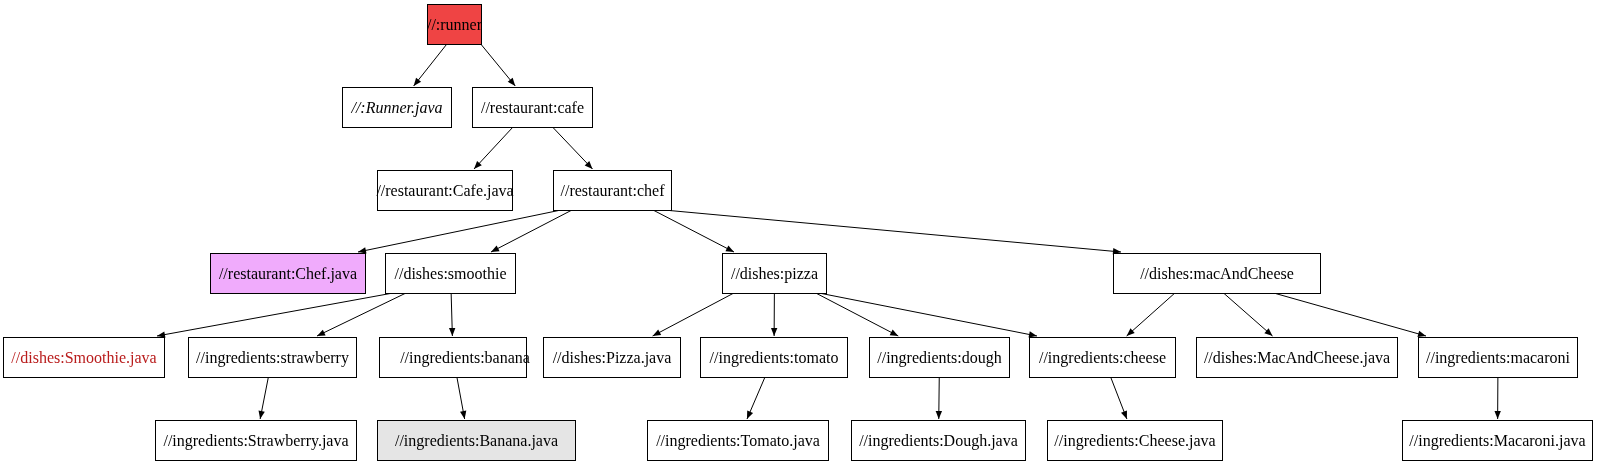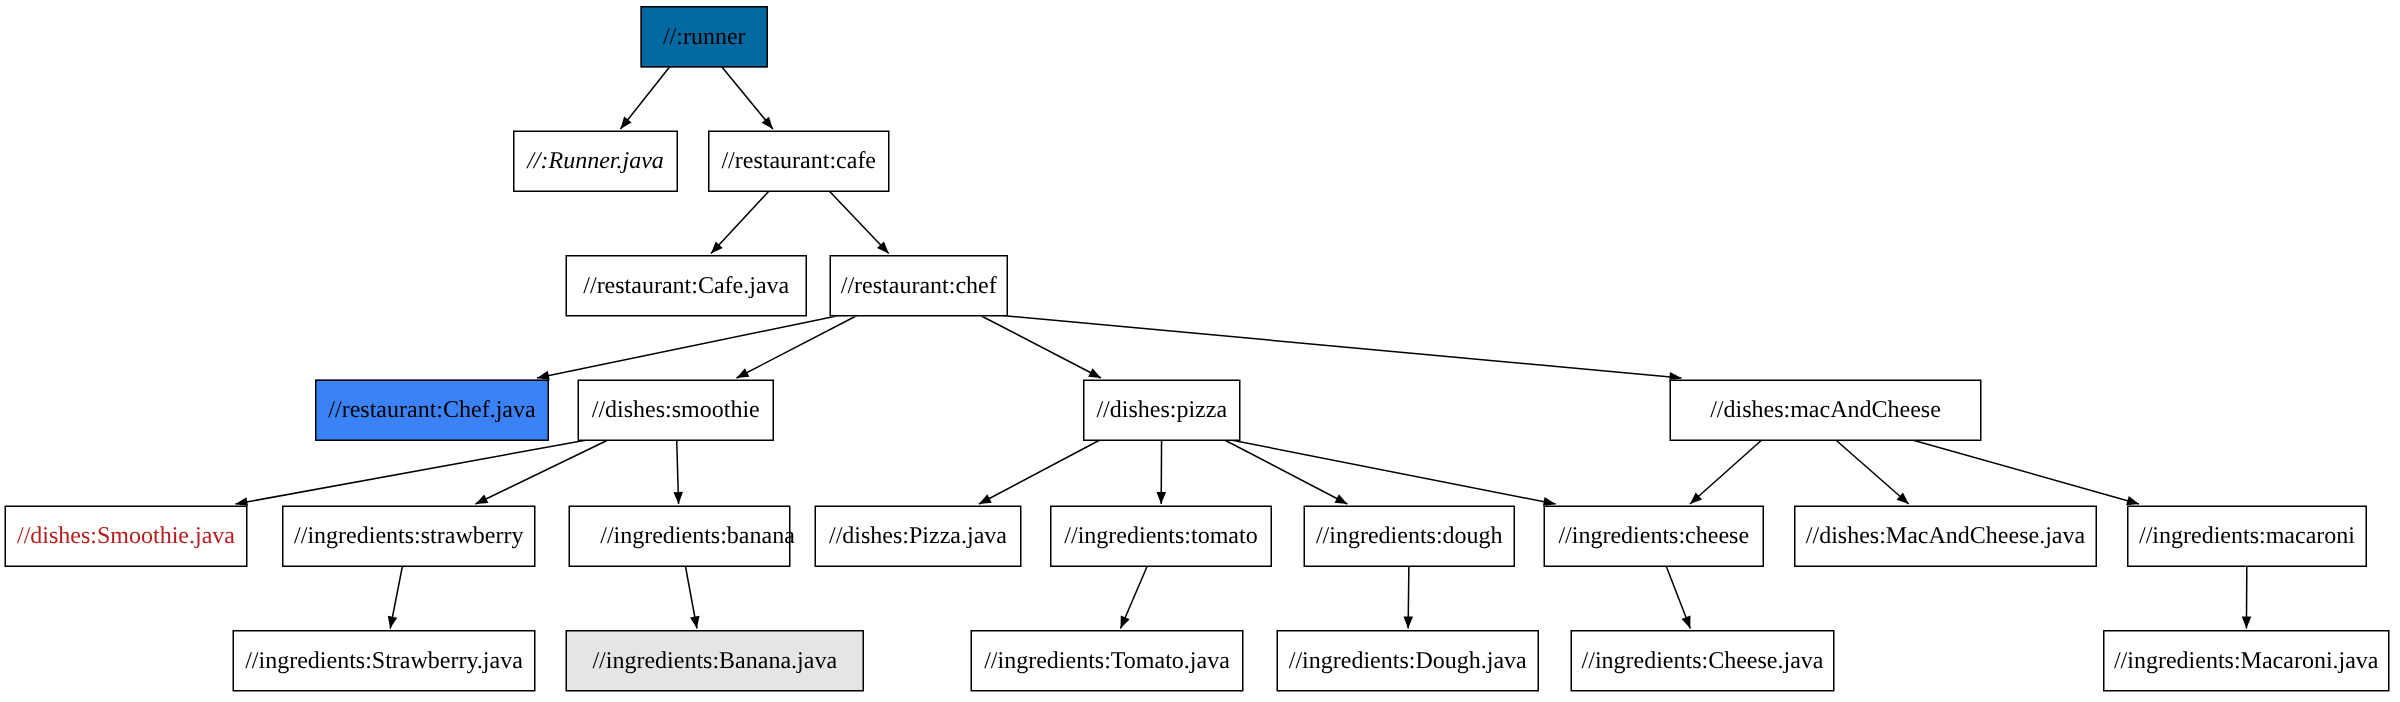--- a/index.html
+++ b/index.html
@@ -62,26 +62,26 @@
       <line x1="1223.5" y1="293" x2="1272.5" y2="336" stroke="#000000" stroke-width="1" marker-end="url(#arrowhead)"></line>
       <line x1="1273.75" y1="293" x2="1426" y2="336" stroke="#000000" stroke-width="1" marker-end="url(#arrowhead)"></line>
       <line x1="268.375" y1="377" x2="260.125" y2="419" stroke="#000000" stroke-width="1" marker-end="url(#arrowhead)"></line>
       <line x1="456.875" y1="377" x2="464.625" y2="419" stroke="#000000" stroke-width="1" marker-end="url(#arrowhead)"></line>
       <line x1="765" y1="377" x2="747" y2="419" stroke="#000000" stroke-width="1" marker-end="url(#arrowhead)"></line>
       <line x1="939.25" y1="377" x2="938.75" y2="419" stroke="#000000" stroke-width="1" marker-end="url(#arrowhead)"></line>
       <line x1="1110.625" y1="377" x2="1126.875" y2="419" stroke="#000000" stroke-width="1" marker-end="url(#arrowhead)"></line>
       <line x1="1497.875" y1="377" x2="1497.625" y2="419" stroke="#000000" stroke-width="1" marker-end="url(#arrowhead)"></line>
     </svg>
   <div id="nodes">
-      <div class="node" style="left: 427px; top: 4px; width: 85px; background: #0369a1; border-color: rgb(0, 0, 0); color: rgb(0, 0, 0);">//:runner</div>
+      <div class="node" style="left: 427px; top: 4px; width: 55px; background: #ef4444; border-color: rgb(0, 0, 0); color: rgb(0, 0, 0);">//:runner</div>
       <div class="node" style="left: 342px; top: 87px; width: 110px; background: rgb(255, 255, 255); border-color: rgb(0, 0, 0); color: rgb(0, 0, 0); font-style: italic;">//:Runner.java</div>
       <div class="node" style="left: 472px; top: 87px; width: 121px; background: rgb(255, 255, 255); border-color: rgb(0, 0, 0); color: rgb(0, 0, 0);">//restaurant:cafe</div>
-      <div class="node" style="left: 377px; top: 170px; width: 161px; background: rgb(255, 255, 255); border-color: rgb(0, 0, 0); color: rgb(0, 0, 0);">//restaurant:Cafe.java</div>
+      <div class="node" style="left: 377px; top: 170px; width: 136px; background: rgb(255, 255, 255); border-color: rgb(0, 0, 0); color: rgb(0, 0, 0);">//restaurant:Cafe.java</div>
       <div class="node" style="left: 553px; top: 170px; width: 119px; background: rgb(255, 255, 255); border-color: rgb(0, 0, 0); color: rgb(0, 0, 0);">//restaurant:chef</div>
-      <div class="node" style="left: 210px; top: 253px; width: 156px; background: #3b82f6; border-color: rgb(0, 0, 0); color: rgb(0, 0, 0);">//restaurant:Chef.java</div>
+      <div class="node" style="left: 210px; top: 253px; width: 156px; background: #f0abfc; border-color: rgb(0, 0, 0); color: rgb(0, 0, 0);">//restaurant:Chef.java</div>
       <div class="node" style="left: 385px; top: 253px; width: 131px; background: rgb(255, 255, 255); border-color: rgb(0, 0, 0); color: rgb(0, 0, 0);">//dishes:smoothie</div>
       <div class="node" style="left: 722px; top: 253px; width: 105px; background: rgb(255, 255, 255); border-color: rgb(0, 0, 0); color: rgb(0, 0, 0);">//dishes:pizza</div>
       <div class="node" style="left: 1113px; top: 253px; width: 208px; background: rgb(255, 255, 255); border-color: rgb(0, 0, 0); color: rgb(0, 0, 0);">//dishes:macAndCheese</div>
       <div class="node" style="left: 3px; top: 337px; width: 162px; background: rgb(255, 255, 255); border-color: rgb(0, 0, 0); color: #b91c1c;">//dishes:Smoothie.java</div>
       <div class="node" style="left: 188px; top: 337px; width: 169px; background: rgb(255, 255, 255); border-color: rgb(0, 0, 0); color: rgb(0, 0, 0);">//ingredients:strawberry</div>
       <div class="node" style="left: 379px; top: 337px; width: 148px; background: rgb(255, 255, 255); border-color: rgb(0, 0, 0); color: rgb(0, 0, 0); padding-left: 24px;">//ingredients:banana</div>
       <div class="node" style="left: 543px; top: 337px; width: 138px; background: rgb(255, 255, 255); border-color: rgb(0, 0, 0); color: rgb(0, 0, 0);">//dishes:Pizza.java</div>
       <div class="node" style="left: 700px; top: 337px; width: 148px; background: rgb(255, 255, 255); border-color: rgb(0, 0, 0); color: rgb(0, 0, 0);">//ingredients:tomato</div>
       <div class="node" style="left: 869px; top: 337px; width: 141px; background: rgb(255, 255, 255); border-color: rgb(0, 0, 0); color: rgb(0, 0, 0);">//ingredients:dough</div>
       <div class="node" style="left: 1029px; top: 337px; width: 147px; background: rgb(255, 255, 255); border-color: rgb(0, 0, 0); color: rgb(0, 0, 0);">//ingredients:cheese</div>

